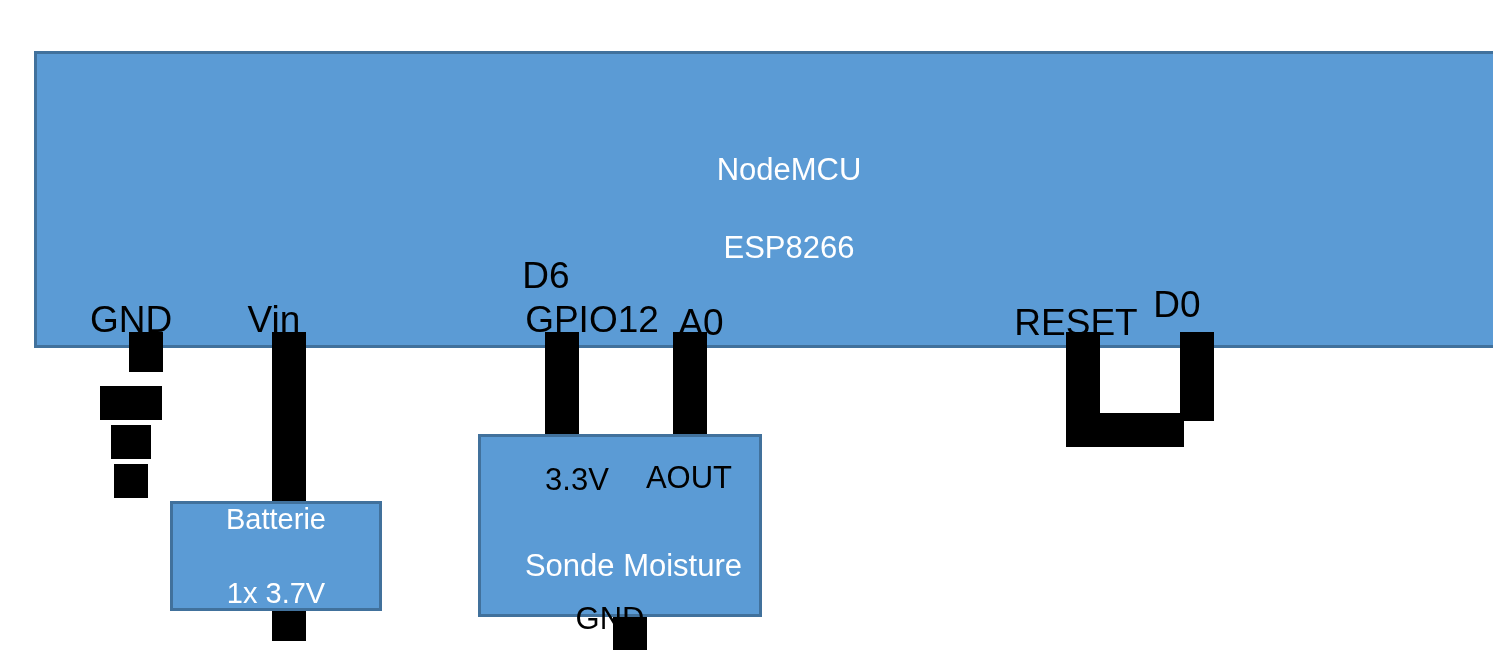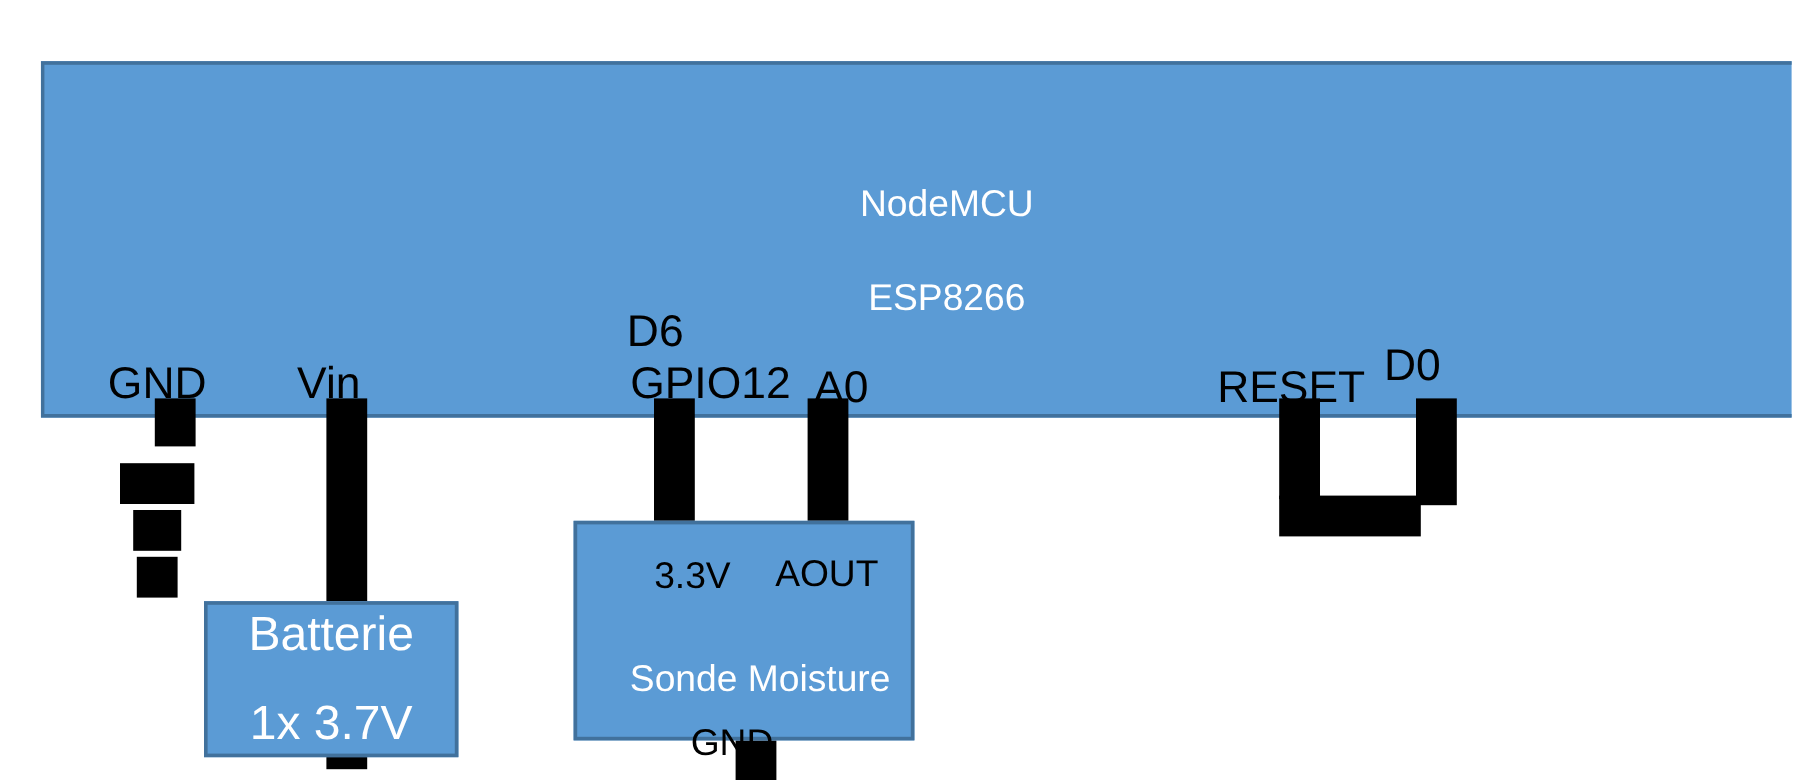--- a/index.html
+++ b/index.html
@@ -56,28 +56,28 @@
     flex-direction: column;
     align-items: center;
     gap: 5px;
   }
   .gbar { background: var(--wire); height: 5px; }
   .gbar.g1 { width: 62px; }
   .gbar.g2 { width: 40px; }
   .gbar.g3 { width: 18px; }
   .battery {
     left: 136px; top: 467px;
-    width: 212px; height: 130px;
+    width: 212px; height: 110px;
     display: flex;
     flex-direction: column;
     align-items: center;
     justify-content: center;
     gap: 6px;
     color: var(--title-text);
-    font-size: 40px;
+    font-size: 29px;
     line-height: 34px;
     text-align: right;
   }
   .sensor {
     left: 444px; top: 400px;
     width: 284px; height: 183px;
   }
   .sensor .pin-label { font-size: 31px; }
   .sensor-title {
     position: absolute;

